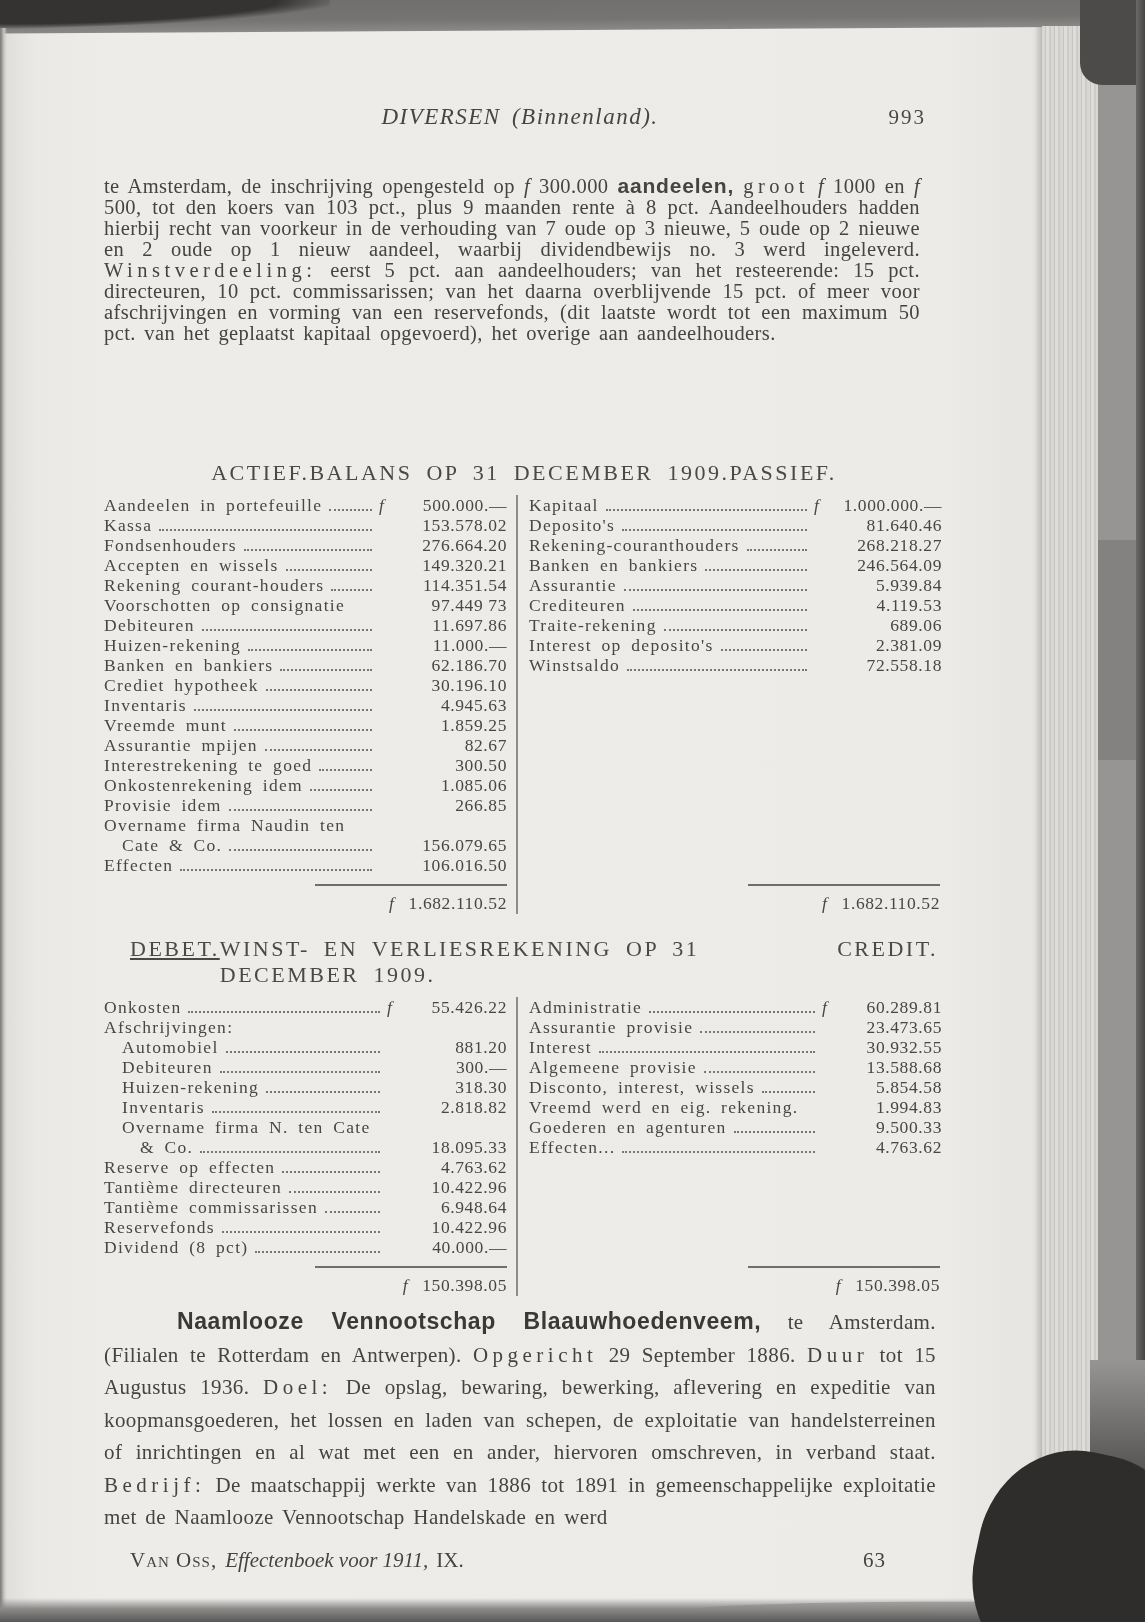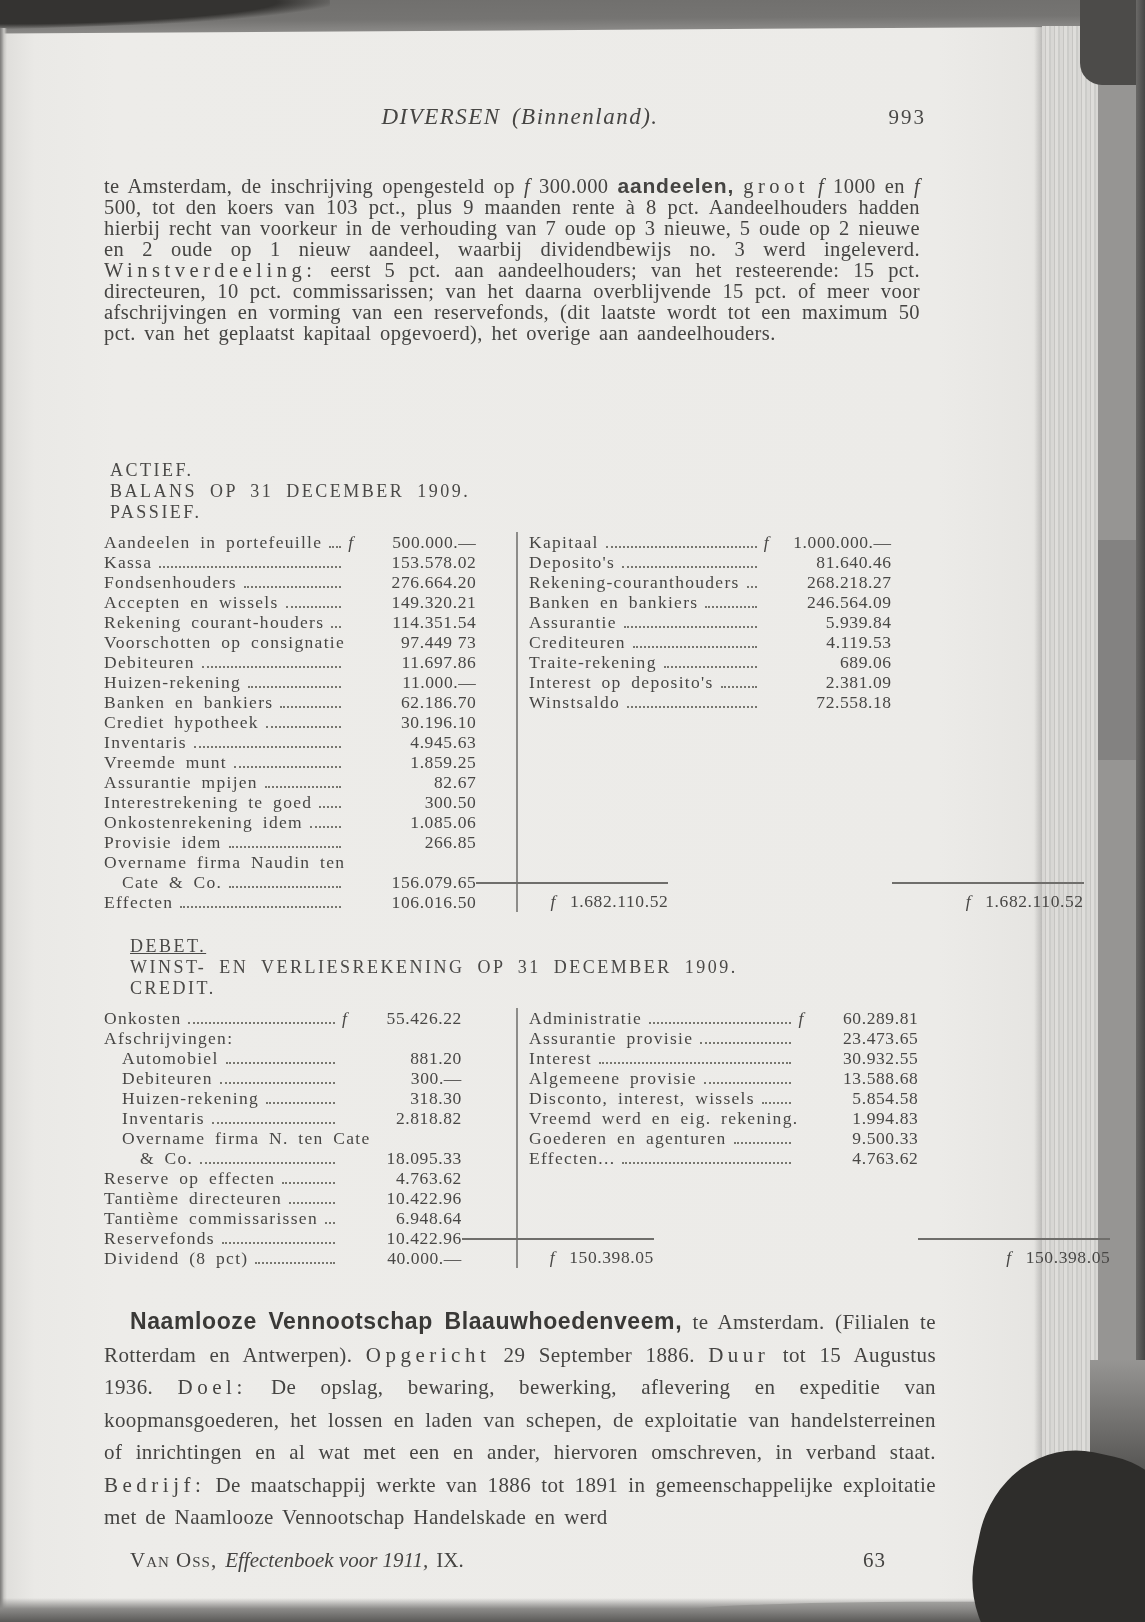--- a/index.html
+++ b/index.html
@@ -37,32 +37,32 @@
   .rh-num{position:absolute;right:10px;top:1px;font-size:21px;letter-spacing:2px;color:#4a4947;}
 
   .para{position:absolute;left:104px;width:816px;text-align:justify;
     font-size:20.5px;line-height:21px;color:#454442;word-spacing:3px;letter-spacing:0.4px;}
   .para.intro{top:154px;}
   .para.company{top:1284px;width:832px;line-height:32.5px;font-size:21px;text-indent:26px;}
   .seg-n{}
   .seg-fl{font-style:italic;}
   .seg-b{font-family:"Liberation Sans","DejaVu Sans",sans-serif;font-weight:700;font-size:21px;letter-spacing:0.8px;}
   .seg-sp{letter-spacing:4.5px;}
-  .seg-title{font-family:"Liberation Sans","DejaVu Sans",sans-serif;font-weight:700;font-size:23px;letter-spacing:0.6px;color:#3a3937;}
+  .seg-title{font-family:"Liberation Sans","DejaVu Sans",sans-serif;font-weight:700;font-size:23px;letter-spacing:0.6px;color:#3a3937;margin-left:47px;}
 
   .tbl{position:absolute;left:104px;width:838px;}
   .tbl.balans{top:460px;}
   .tbl.winst{top:936px;}
   .tbl-head{display:flex;justify-content:center;align-items:baseline;
-    font-size:18px;letter-spacing:2.5px;color:#4a4947;word-spacing:6px;flex-direction:column;}
+    font-size:22px;letter-spacing:2.5px;color:#4a4947;word-spacing:6px;}
   .tbl-head .th-left{margin-left:6px;}
   .winst .tbl-head .th-left{margin-left:26px;text-decoration:underline;}
   .tbl-head .th-right{margin-right:4px;}
   .cols{display:flex;align-items:stretch;margin-top:9px;}
-  .col{display:flex;flex-direction:row;}
+  .col{display:flex;flex-direction:column;}
   .col-left{width:414px;border-right:2px solid #8d8c89;padding-right:9px;box-sizing:border-box;}
   .col-right{flex:1;padding-left:11px;}
   .trow{display:flex;align-items:baseline;line-height:20px;font-size:17.5px;color:#484745;}
   .trow .lab{letter-spacing:1.3px;word-spacing:4px;white-space:nowrap;}
   .trow.ind1{padding-left:18px;}
   .trow.ind2{padding-left:36px;}
   .leader{flex:1 1 14px;min-width:10px;align-self:flex-end;margin:0 7px 4px 7px;
     border-bottom:2px dotted #77766f;}
   .spacer{flex:1 1 auto;}
   .amt{display:flex;justify-content:flex-end;align-items:baseline;white-space:nowrap;letter-spacing:0.6px;}

